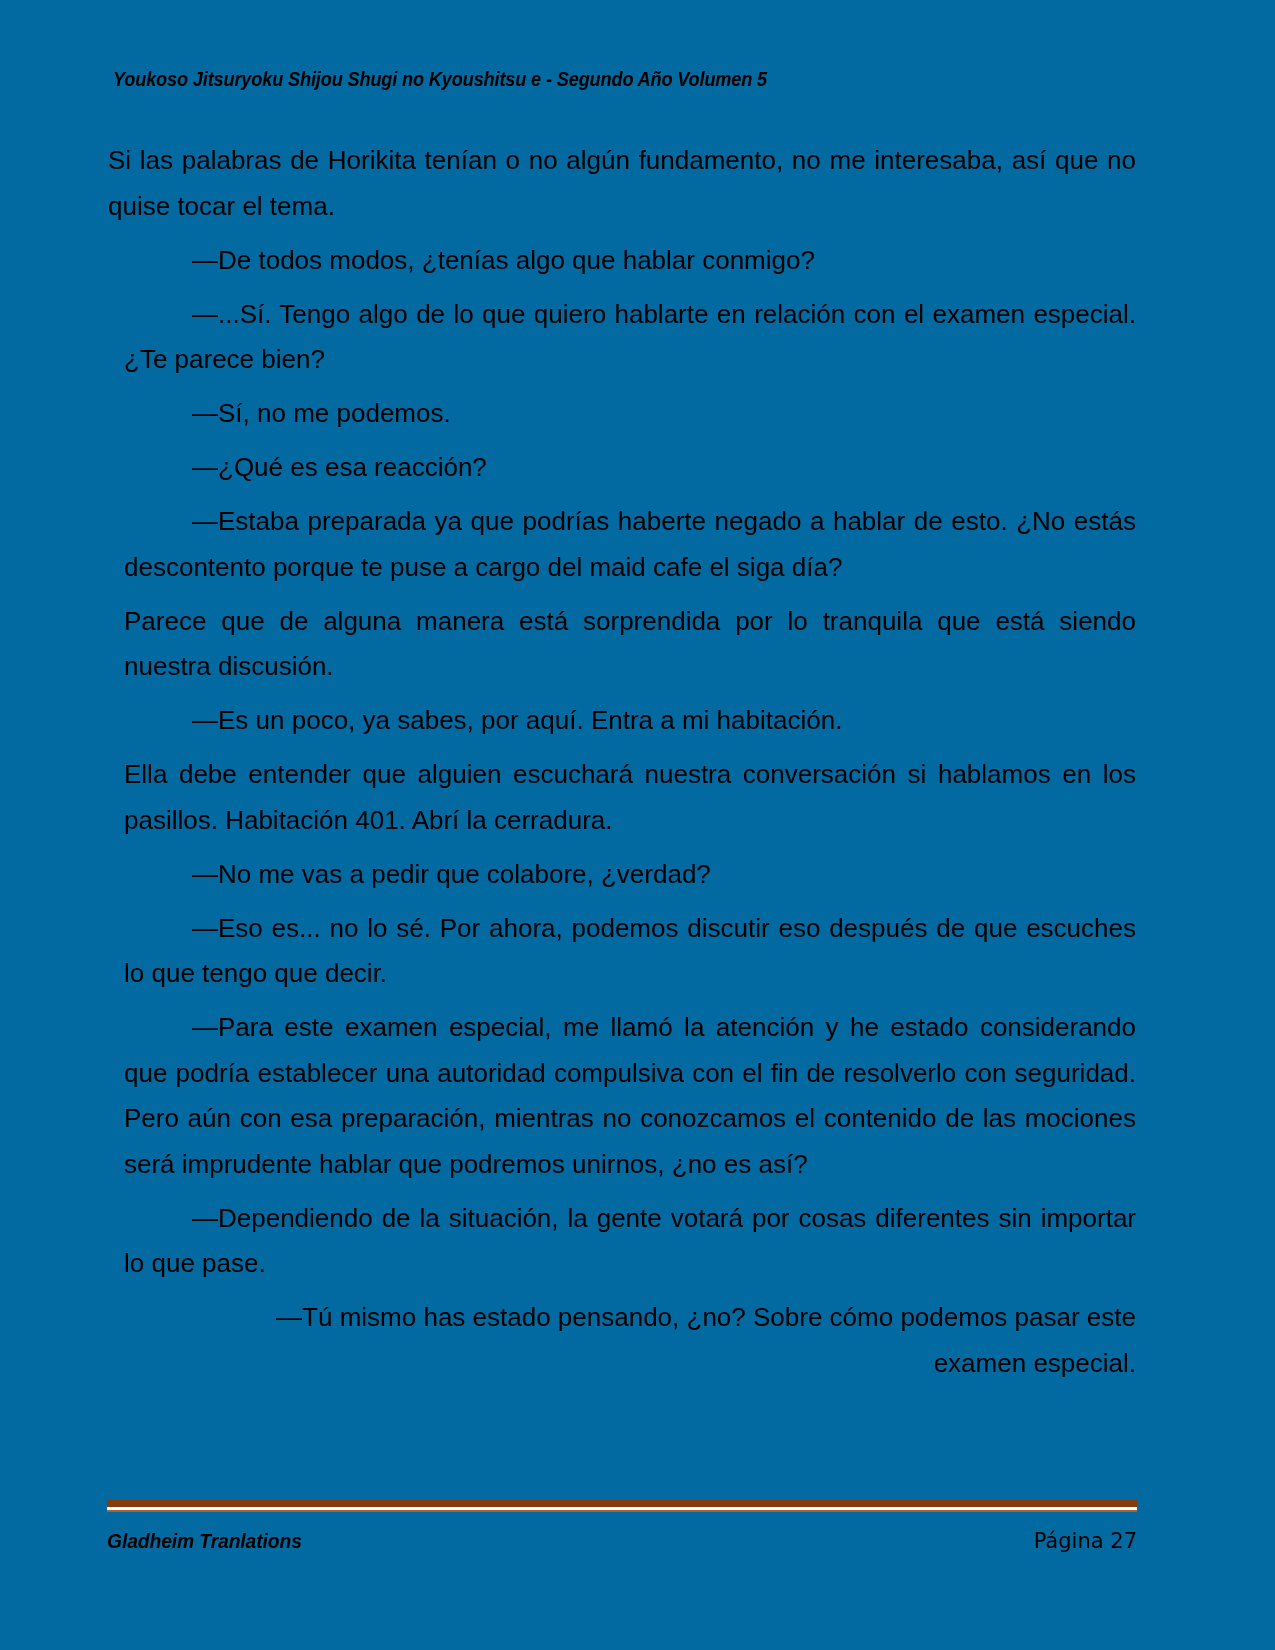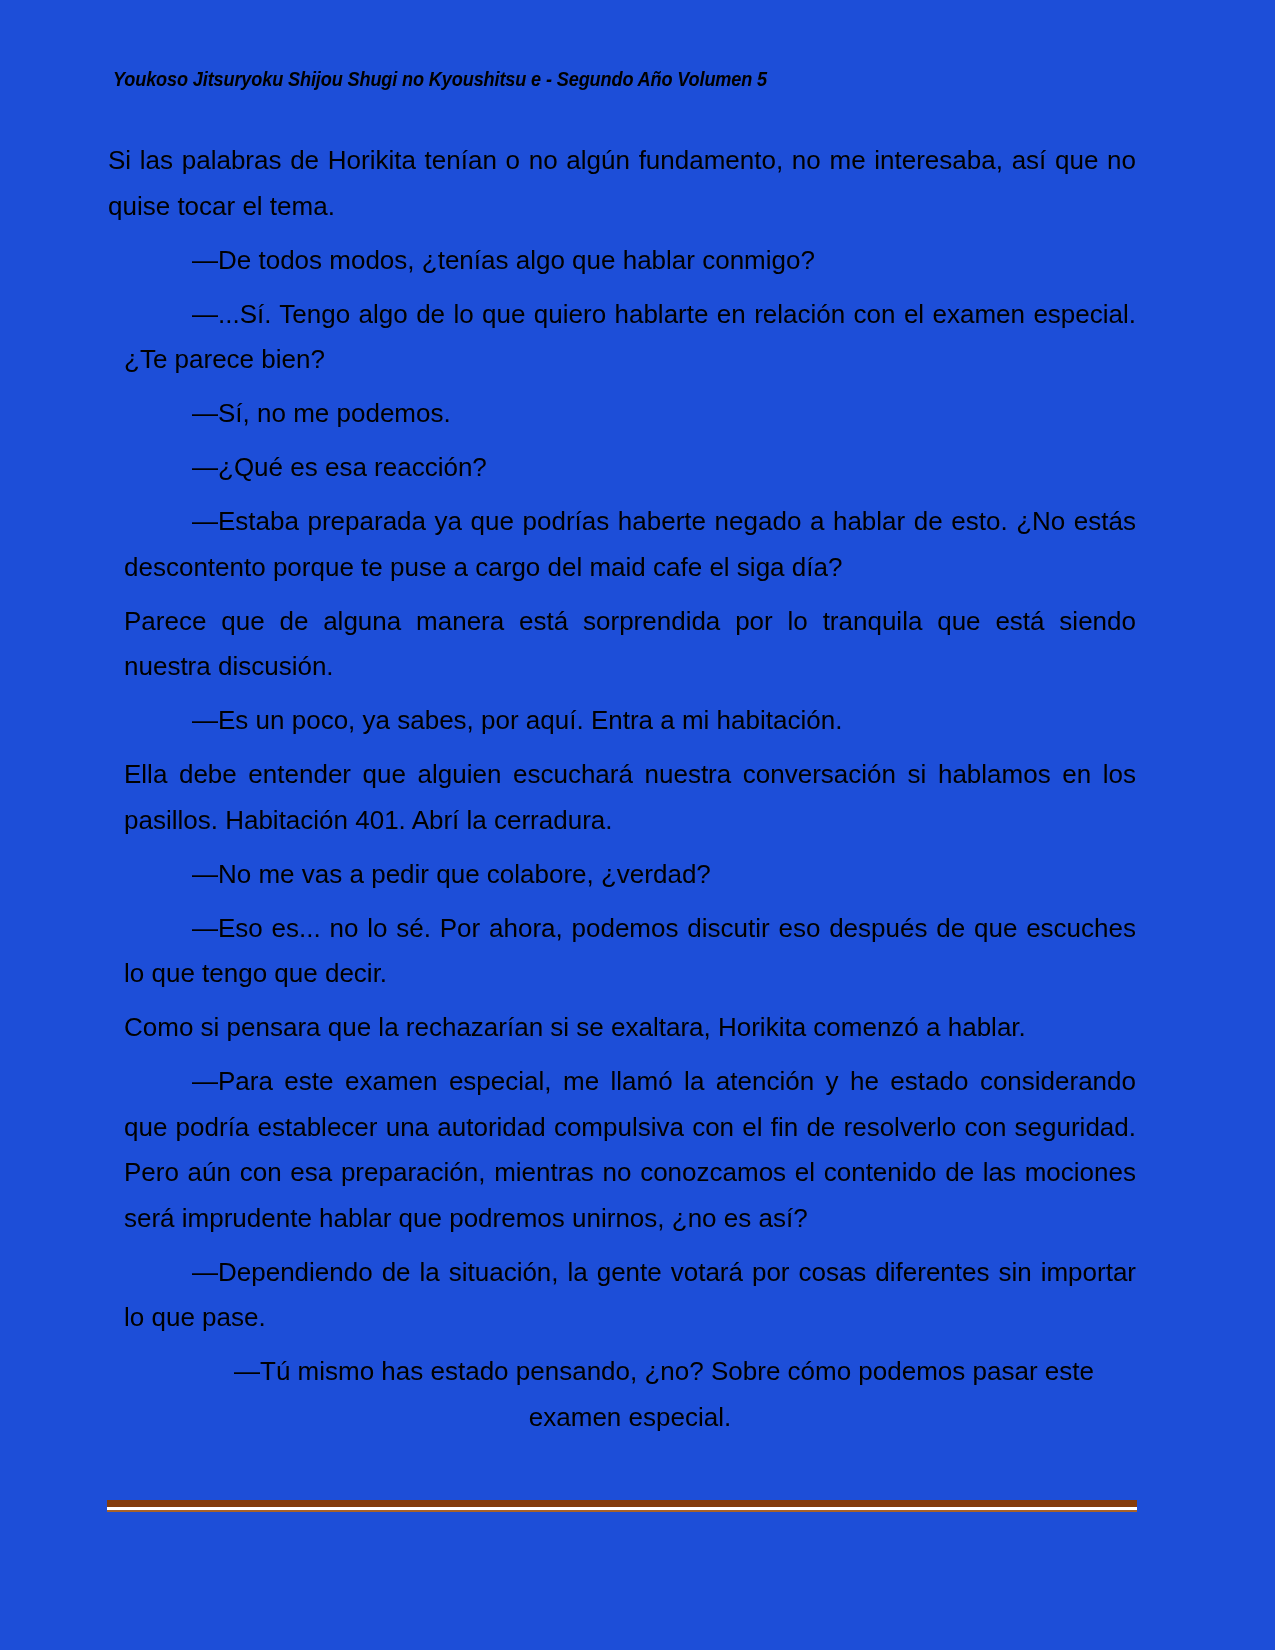--- a/index.html
+++ b/index.html
@@ -4,21 +4,21 @@
 <style>
   html, body {
     margin: 0;
     padding: 0;
     background: #ffffff;
   }
   .page {
     position: relative;
     width: 1275px;
     height: 1650px;
-    background: #1d4ed8;
+    background: #0369a1;
     box-sizing: border-box;
     overflow: hidden;
     font-family: "Liberation Sans", sans-serif;
     color: #000000;
   }
 
   
   .header {
     position: absolute;
     left: 113px;
@@ -57,21 +57,21 @@
     word-spacing: 0px;
   }
   p.para + p.para {
     margin-top: 8.5px;
     margin-left: 16px;
   }
   p.indent {
     text-indent: 68px;
   }
   p.last {
-    text-align: center;
+    text-align: right;
   }
 
   
   .footer {
     position: absolute;
     left: 107px;
     top: 1500px;
     width: 1030px;
   }
   .footer-rule-thick {
@@ -131,25 +131,31 @@
     <p class="para indent">—De todos modos, ¿tenías algo que hablar conmigo?</p>
     <p class="para indent">—...Sí. Tengo algo de lo que quiero hablarte en relación con el examen especial. ¿Te parece bien?</p>
     <p class="para indent">—Sí, no me podemos.</p>
     <p class="para indent">—¿Qué es esa reacción?</p>
     <p class="para indent">—Estaba preparada ya que podrías haberte negado a hablar de esto. ¿No estás descontento porque te puse a cargo del maid cafe el siga día?</p>
     <p class="para">Parece que de alguna manera está sorprendida por lo tranquila que está siendo nuestra discusión.</p>
     <p class="para indent">—Es un poco, ya sabes, por aquí. Entra a mi habitación.</p>
     <p class="para">Ella debe entender que alguien escuchará nuestra conversación si hablamos en los pasillos. Habitación 401. Abrí la cerradura.</p>
     <p class="para indent">—No me vas a pedir que colabore, ¿verdad?</p>
     <p class="para indent">—Eso es... no lo sé. Por ahora, podemos discutir eso después de que escuches lo que tengo que decir.</p>
-    <p class="para">Como si pensara que la rechazarían si se exaltara, Horikita comenzó a hablar.</p>
     <p class="para indent">—Para este examen especial, me llamó la atención y he estado considerando que podría establecer una autoridad compulsiva con el fin de resolverlo con seguridad. Pero aún con esa preparación, mientras no conozcamos el contenido de las mociones será imprudente hablar que podremos unirnos, ¿no es así?</p>
     <p class="para indent">—Dependiendo de la situación, la gente votará por cosas diferentes sin importar lo que pase.</p>
     <p class="para indent last">—Tú mismo has estado pensando, ¿no? Sobre cómo podemos pasar este examen especial.</p>
   </div>
 
   <div class="footer">
     <div class="footer-rule-thick"></div>
     <div class="footer-rule-gap"></div>
     <div class="footer-rule-thin"></div>
+    <div class="footer-row">
+      <div class="footer-brand">Gladheim Tranlations</div>
+      <div class="footer-page">
+        <span>Página</span>
+        <span class="pagenum">27</span>
+      </div>
+    </div>
   </div>
 
 </div>
 
 </body></html>

